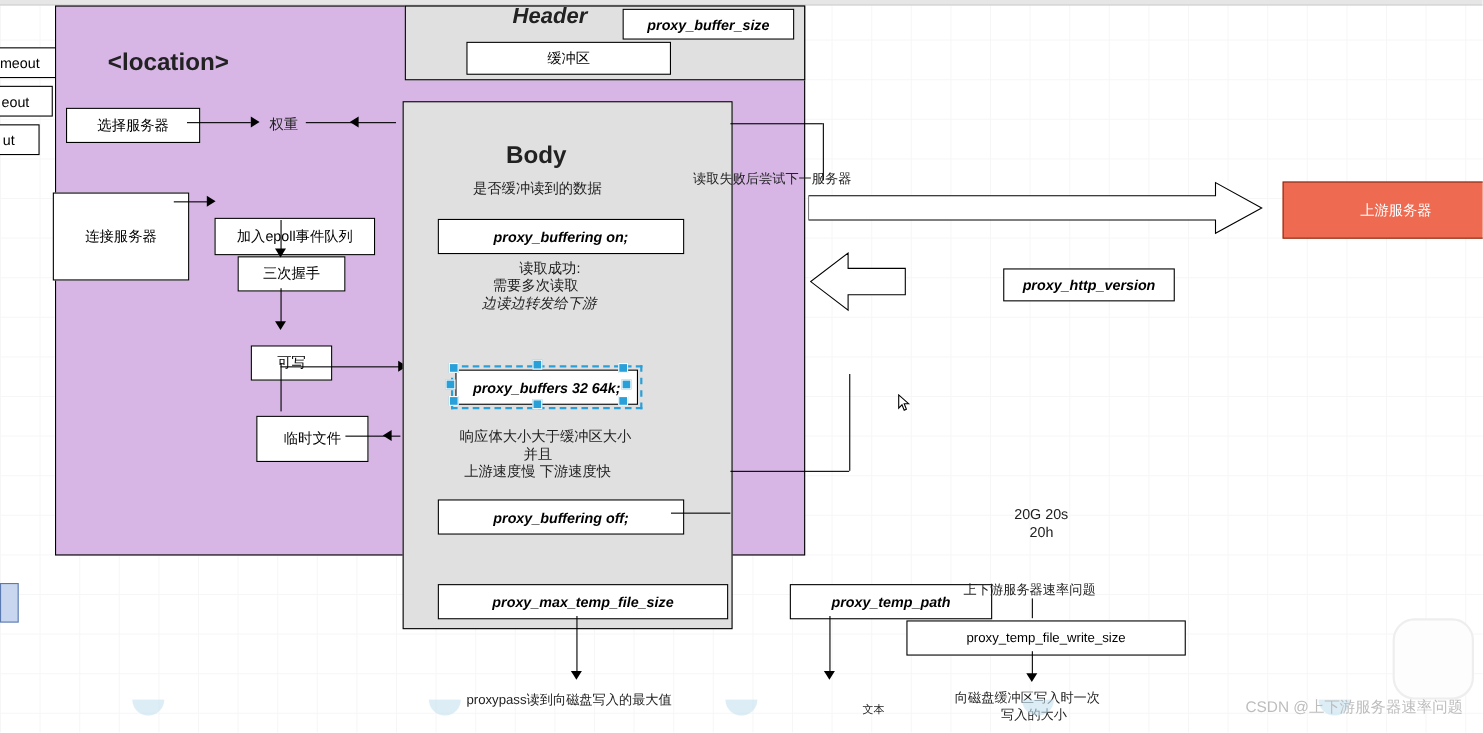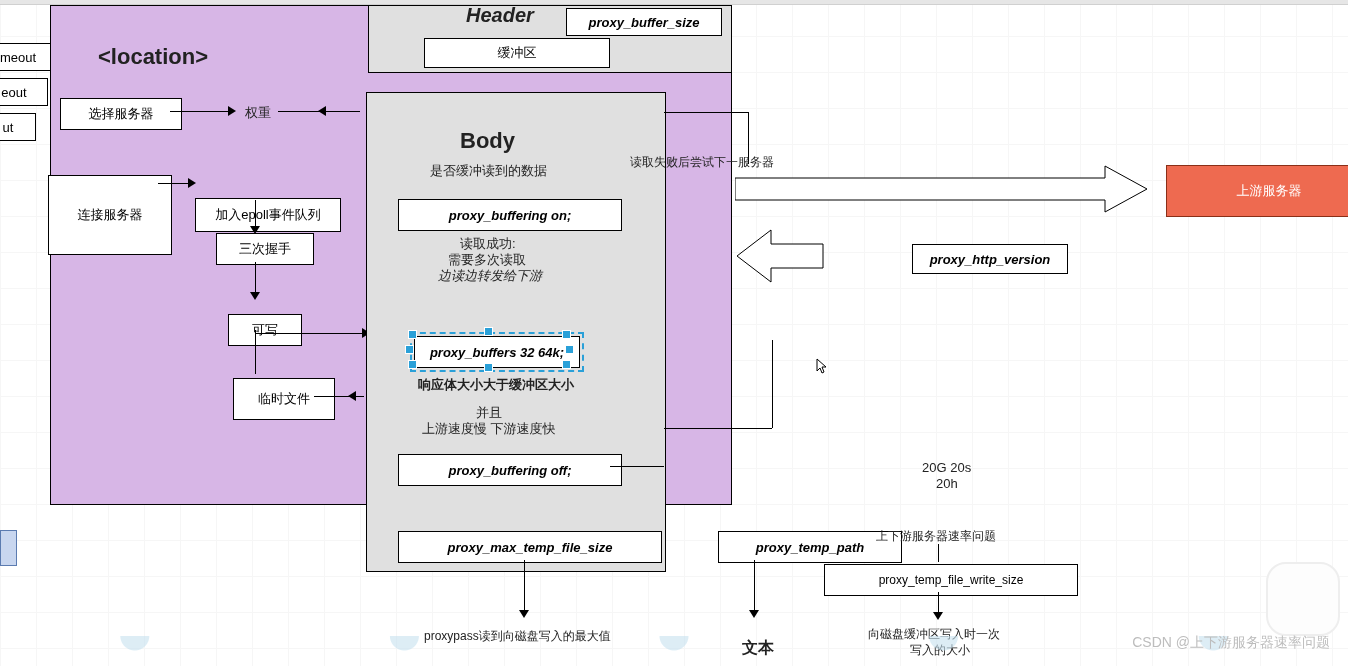--- a/index.html
+++ b/index.html
@@ -74,35 +74,35 @@
 
   <div class="grey" style="left:368px;top:5px;width:362px;height:66px;"></div>
   <div class="txt" style="left:466px;top:4px;font-size:20px;font-weight:bold;font-style:italic;">Header</div>
   <div class="box italic" style="left:566px;top:8px;width:130px;height:18px;">proxy_buffer_size</div>
   <div class="box" style="left:424px;top:38px;width:160px;height:20px;">缓冲区</div>
 
   <div class="grey" style="left:366px;top:92px;width:298px;height:478px;"></div>
   <div class="txt" style="left:460px;top:128px;font-size:22px;font-weight:bold;">Body</div>
   <div class="txt" style="left:430px;top:162px;">是否缓冲读到的数据</div>
   <div class="box italic" style="left:398px;top:199px;width:198px;height:22px;">proxy_buffering on;</div>
-  <div class="txt" style="left:460px;top:235px;">读取成功:</div>
+  <div class="txt" style="left:472px;top:235px;">读取成功:</div>
   <div class="txt" style="left:448px;top:251px;">需要多次读取</div>
   <div class="txt" style="left:438px;top:267px;font-style:italic;">边读边转发给下游</div>
 
   <div class="box italic sel" style="left:414px;top:336px;width:140px;height:22px;">proxy_buffers 32 64k;</div>
   <div class="handle" style="left:408px;top:330px;"></div>
   <div class="handle" style="left:484px;top:327px;"></div>
   <div class="handle" style="left:562px;top:330px;"></div>
   <div class="handle" style="left:405px;top:345px;"></div>
   <div class="handle" style="left:565px;top:345px;"></div>
   <div class="handle" style="left:408px;top:360px;"></div>
   <div class="handle" style="left:484px;top:363px;"></div>
   <div class="handle" style="left:562px;top:360px;"></div>
 
-  <div class="txt" style="left:418px;top:376px;font-weight:bold;">响应体大小大于缓冲区大小</div>
+  <div class="txt" style="left:418px;top:388px;">响应体大小大于缓冲区大小</div>
   <div class="txt" style="left:476px;top:404px;">并且</div>
   <div class="txt" style="left:422px;top:420px;">上游速度慢 下游速度快</div>
   <div class="box italic" style="left:398px;top:454px;width:198px;height:22px;">proxy_buffering off;</div>
   <div class="box italic" style="left:398px;top:531px;width:238px;height:22px;">proxy_max_temp_file_size</div>
 
   <div class="hline" style="left:664px;top:112px;width:84px;"></div>
   <div class="vline" style="left:748px;top:112px;height:52px;"></div>
   <div class="txt" style="left:630px;top:154px;font-size:12px;">读取失败后尝试下一服务器</div>
 
   <svg style="position:absolute;left:735px;top:164px;width:415px;height:50px;">
@@ -129,21 +129,21 @@
 
   <div class="vline" style="left:524px;top:560px;height:52px;"></div>
     <div class="arD" style="left:519px;top:610px;"></div>
   <div class="vline" style="left:754px;top:560px;height:52px;"></div>
     <div class="arD" style="left:749px;top:610px;"></div>
   <div class="vline" style="left:938px;top:544px;height:18px;"></div>
   <div class="vline" style="left:938px;top:592px;height:22px;"></div>
     <div class="arD" style="left:933px;top:612px;"></div>
 
   <div class="txt" style="left:424px;top:628px;font-size:12px;">proxypass读到向磁盘写入的最大值</div>
-  <div class="txt" style="left:742px;top:638px;font-size:16px;font-weight:bold;">文本</div>
+  <div class="txt" style="left:784px;top:638px;font-size:10px;">文本</div>
   <div class="txt" style="left:868px;top:626px;font-size:12px;">向磁盘缓冲区写入时一次</div>
   <div class="txt" style="left:910px;top:642px;font-size:12px;">写入的大小</div>
 
   <div class="cursor" style="left:816px;top:358px;">
     <svg width="12" height="16">
         <path d="M1 1 L1 13 L4 10 L6 15 L8 14 L6 9 L10 9 Z" fill="#fff" stroke="#000" stroke-width="1"></path>
       </svg>
   </div>
 
   <div class="blob"></div>

